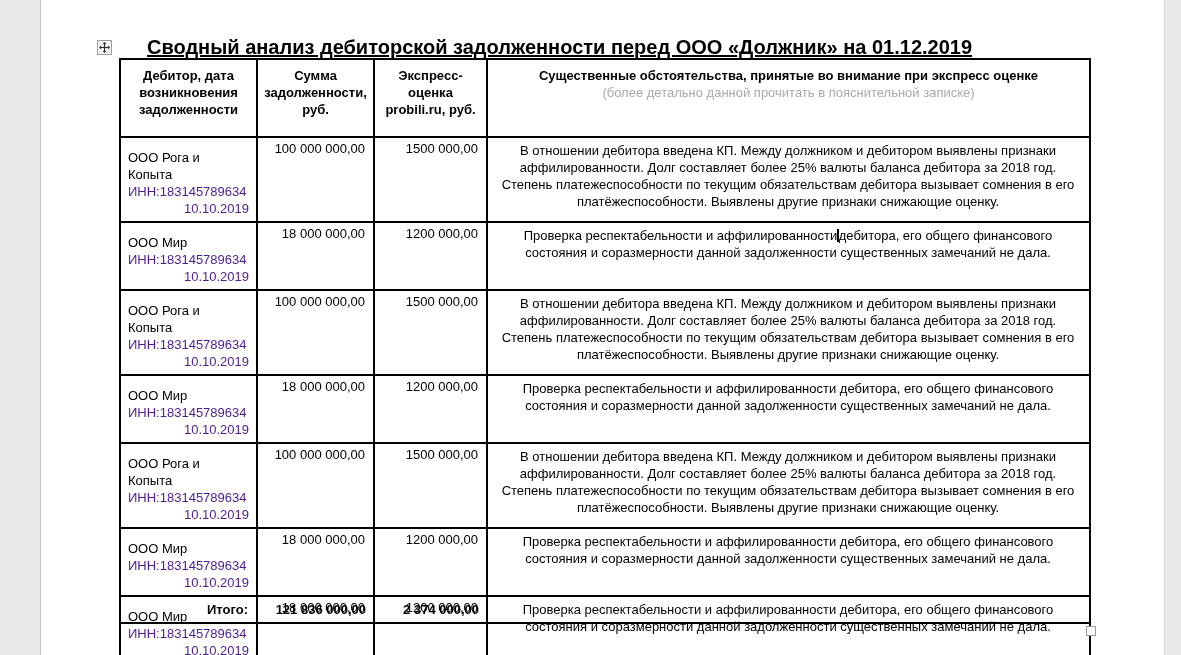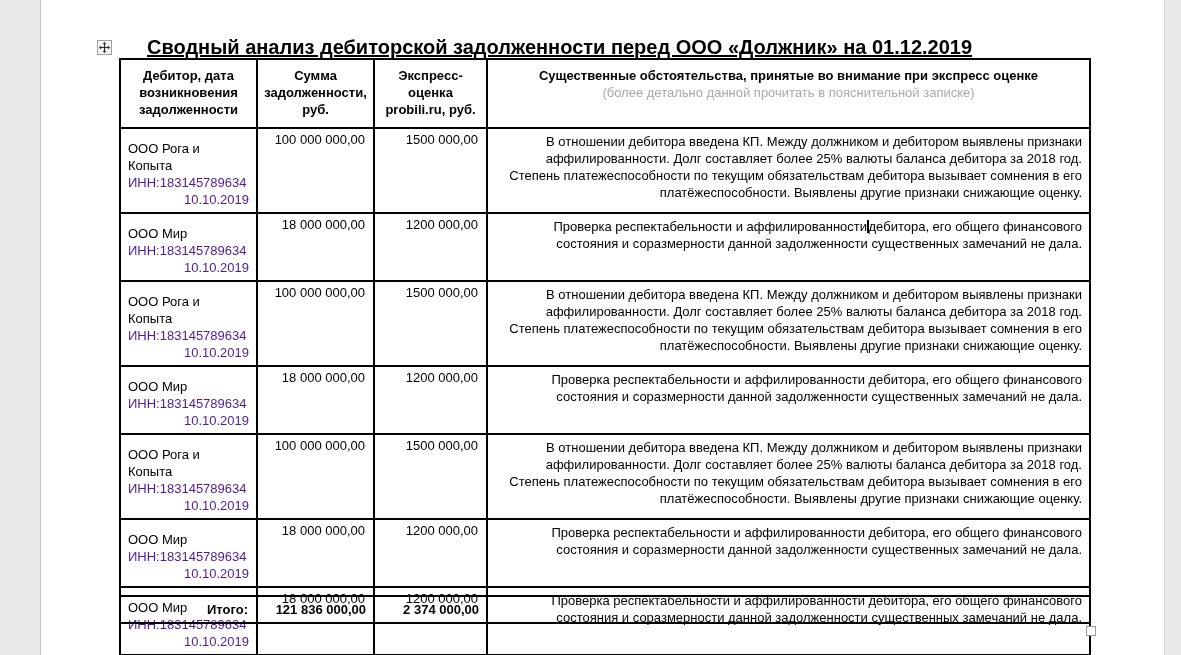--- a/index.html
+++ b/index.html
@@ -30,40 +30,40 @@
   }
   table { border-collapse:collapse; table-layout:fixed; }
   #main-table {
     position:absolute; left:119px; top:58px; width:970px;
   }
   #main-table th, #main-table td,
   #totals-table td {
     border:2px solid #000; vertical-align:top;
     font-size:13px; line-height:17px; overflow:hidden;
   }
-  #main-table thead tr { height:69px; }
+  #main-table thead tr { height:78px; }
   #main-table th {
     font-weight:bold; text-align:center; padding:7px 4px 4px;
   }
   .hdr-note { font-weight:normal; color:#a9a9a9; }
   #main-table tbody tr:nth-child(1){height:75px;}
   #main-table tbody tr:nth-child(2){height:60px;}
   #main-table tbody tr:nth-child(3){height:75px;}
   #main-table tbody tr:nth-child(4){height:62px;}
   #main-table tbody tr:nth-child(5){height:74px;}
   #main-table tbody tr:nth-child(6){height:61px;}
   #main-table tbody tr:nth-child(7){height:60px;}
   td.debtor { padding:11px 7px 4px;border-radius:11px; }
   .debtor-name { max-width:108px; }
   .gray { color:#4c1d95; }
   .debtor-date { text-align:right; }
   td.num {
     text-align:right; padding:2px 8px 4px 4px; white-space:nowrap;
   }
-  td.desc { padding:4px 7px 4px 6px; text-align:right; }
+  td.desc { padding:4px 7px 4px 6px; text-align:center; }
   .caret {
     display:inline-block; width:1.5px; height:13px; background:#000;
     vertical-align:-2px;
   }
   #totals-table {
     position:absolute; left:119px; top:595px; width:970px;
   }
   #totals-table td {
     vertical-align:middle; font-weight:bold; height:26px; padding:4px 7px;margin-left:16px;
   }

